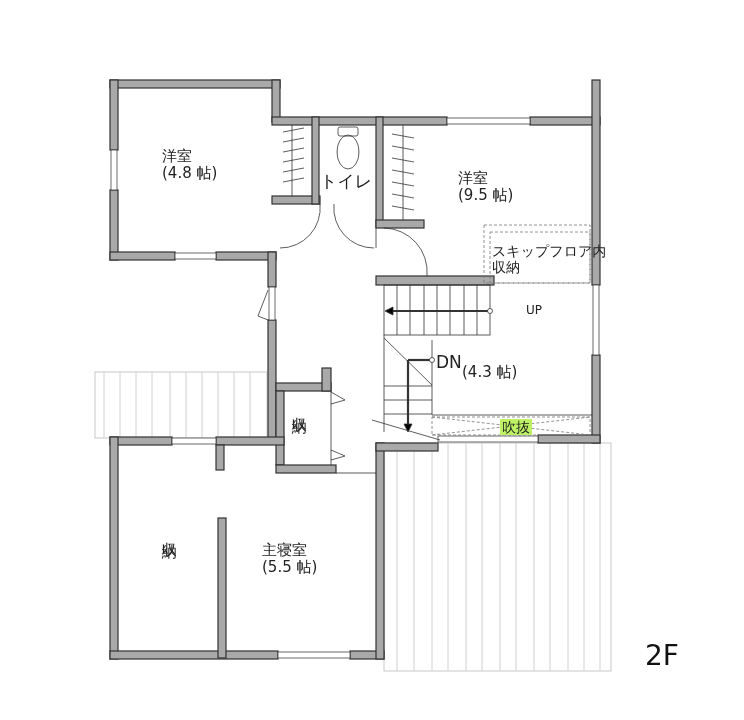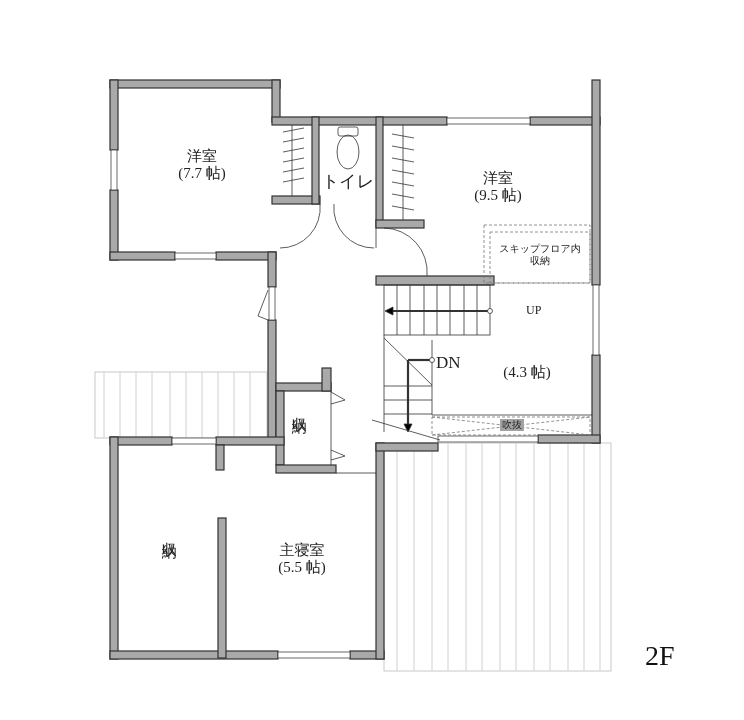--- a/index.html
+++ b/index.html
@@ -5,23 +5,23 @@
   html, body { margin:0; padding:0; background:#ffffff; }
   body { width:744px; height:720px; position:relative; overflow:hidden;
          font-family: "DejaVu Sans", "Liberation Sans", sans-serif; }
   svg { position:absolute; left:0; top:0; }
   .wall { fill:#a9a9a9; stroke:#333; stroke-width:1.2; }
   .thin { stroke:#333; stroke-width:0.8; fill:none; }
   .win { fill:#fff; stroke:#444; stroke-width:0.8; }
   .balc { fill:#fff; stroke:#bbb; stroke-width:0.8; }
   .bline { stroke:#d0d0d0; stroke-width:1; }
   .dash { stroke:#777; stroke-width:0.8; fill:none; stroke-dasharray:3 2; }
-  .lbl { position:absolute; color:#222; text-align:center; line-height:1.15; white-space:nowrap;font-family:Liberation Serif, serif; }
+  .lbl { position:absolute; color:#222; text-align:left; line-height:1.15; white-space:nowrap; }
   .room { font-size:15px; }
-  .small { font-size:10px; }
+  .small { font-size:14px; }
   .vert { writing-mode: vertical-rl; letter-spacing:2px; font-size:15px; }
   .floor { font-size:28px; color:#111; }
 </style>
 </head>
 <body>
 
 <svg width="744" height="720" viewBox="0 0 744 720">
 
   <g>
     <rect class="balc" x="95" y="372" width="172" height="66"></rect>
@@ -179,36 +179,36 @@
   <g class="thin">
     <path d="M331 392 L345 400 L331 404"></path>
     <path d="M331 450 L345 456 L331 460"></path>
     <line x1="331" y1="391" x2="331" y2="465"></line>
     <line x1="336" y1="473" x2="376" y2="473"></line>
   </g>
 </svg>
 
 <div class="lbl room" style="left:162px;top:148px;width:80px;">
   <div>洋室</div>
-  <div>(7.7 帖)</div>
+  <div>(4.8 帖)</div>
 </div>
 <div class="lbl room" style="left:320px;top:172px;width:56px;font-size:17px;">トイレ</div>
 <div class="lbl room" style="left:458px;top:170px;width:80px;">
   <div>洋室</div>
   <div>(9.5 帖)</div>
 </div>
 <div class="lbl small" style="left:492px;top:243px;width:96px;">
   <div>スキップフロア内</div>
   <div>収納</div>
 </div>
 <div class="lbl small" style="left:494px;top:304px;font-size:12px;margin-left:32px;">UP</div>
 <div class="lbl small" style="left:436px;top:353px;font-size:17px;">DN</div>
 <div class="lbl room" style="left:462px;top:364px;width:130px;">
   <div>(4.3 帖)</div>
 </div>
-<div class="lbl small" style="left:500px;top:419px;background:#a3a3a3;padding:0 2px;">吹抜</div>
+<div class="lbl small" style="left:500px;top:419px;background:#bef264;padding:0 2px;">吹抜</div>
 <div class="lbl vert" style="left:290px;top:405px;">収納</div>
 <div class="lbl vert" style="left:160px;top:530px;">収納</div>
 <div class="lbl room" style="left:262px;top:542px;width:80px;">
   <div>主寝室</div>
   <div>(5.5 帖)</div>
 </div>
 <div class="lbl floor" style="left:645px;top:640px;">2F</div>
 
 </body></html>

